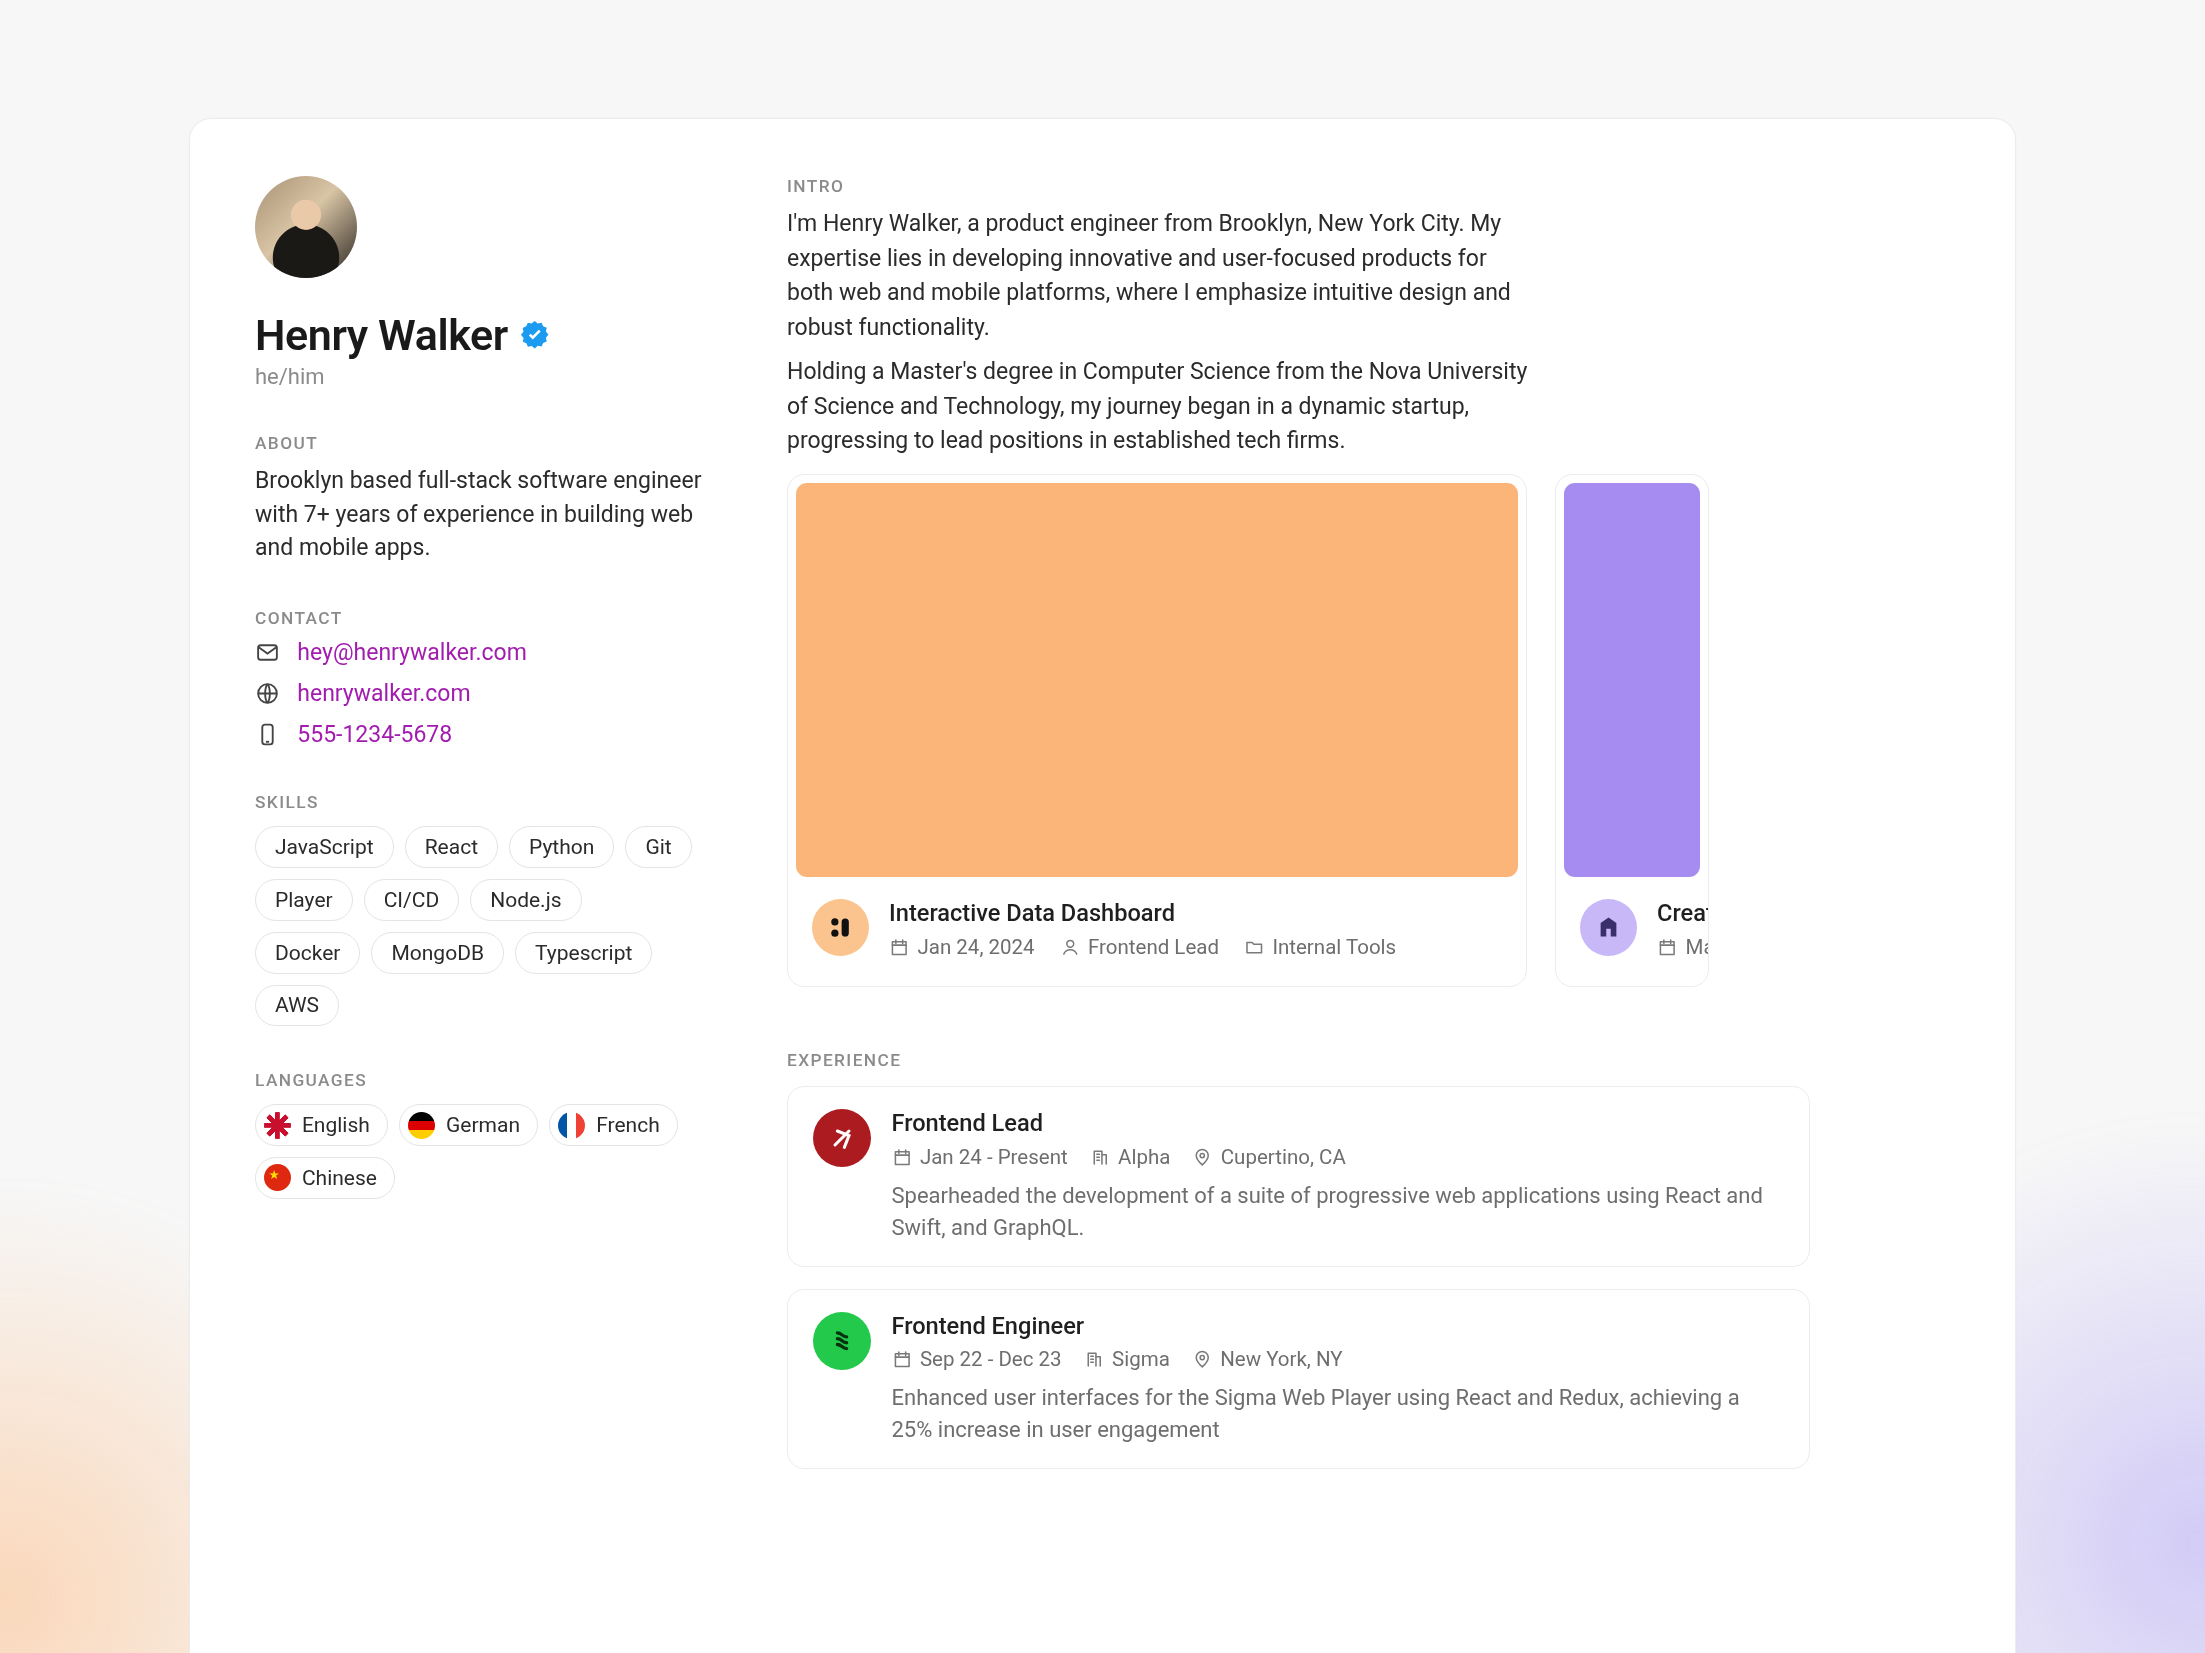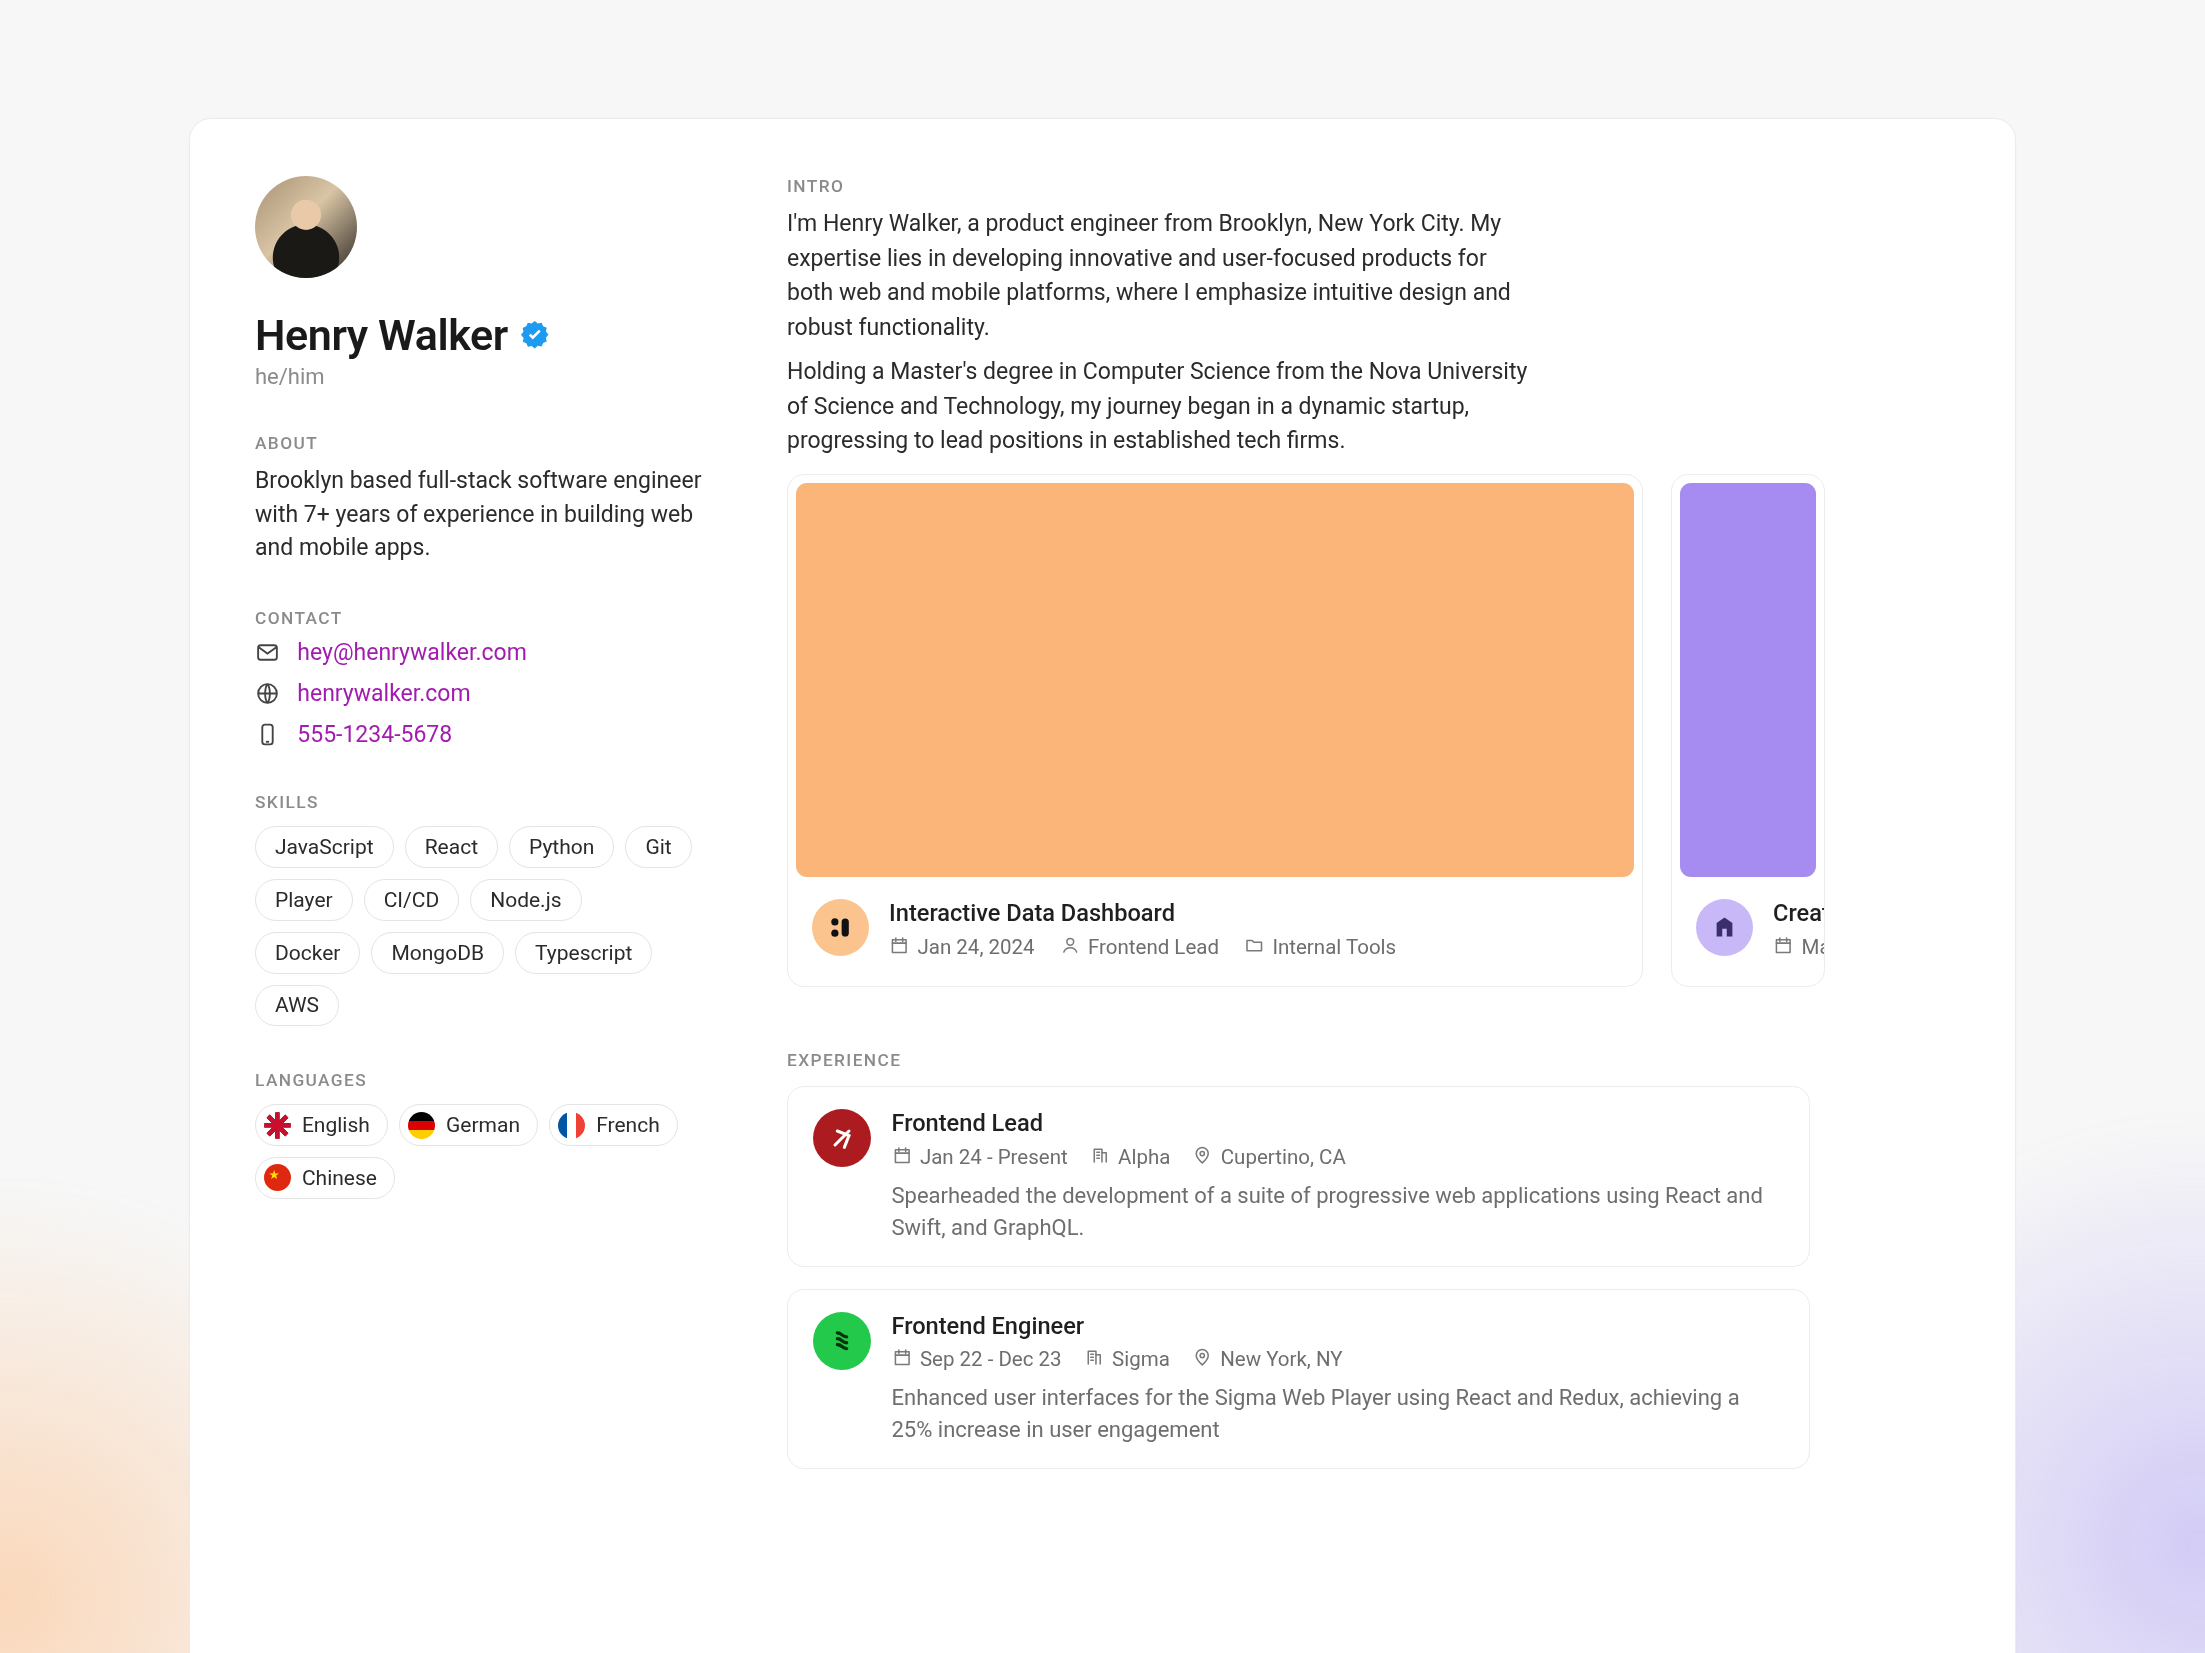--- a/index.html
+++ b/index.html
@@ -98,34 +98,34 @@
   .flag-de { background: linear-gradient(#000 0 33%, #dd0000 33% 66%, #ffce00 66% 100%); }
   .flag-fr { background: linear-gradient(90deg,#0055a4 0 33%, #fff 33% 66%, #ef4135 66% 100%); }
   .flag-cn { background:#de2910; position:relative; }
   .flag-cn::after{content:"★"; color:#ffde00; position:absolute; left:4.7px; top:3.2px; font-size:12.6px;}
   .intro-text { font-size: 23px; line-height:1.5; color:#2b2b2b; max-width: 748px; margin-top: 11px; }
   .intro-text + .intro-text { margin-top: 10px; }
   .main .section-label { margin-top: 63px; }
   .main .section-label.first { margin-top: 0; }
   .projects-scroll { margin-top: 15.8px; display:flex; gap:28px; overflow:hidden; }
   .project-card {
-    width: 856px; flex-shrink:0;
+    width: 740px; flex-shrink:0;
     border:0.8px solid #ececec; border-radius: 17.3px; overflow:hidden;
     background:#fff;
   }
   .project-hero { height: 394px; border-radius: 11px; margin:7.9px 7.9px 0 7.9px; }
   .hero-orange { background:#fbb579; }
   .hero-purple { background:#a68cf0; }
   .project-meta { padding: 22px 23.6px 27px 23.6px; display:flex; gap:20.5px; align-items:flex-start; }
   .proj-icon { width:57px; height:57px; border-radius:50%; flex-shrink:0; display:flex; align-items:center; justify-content:center; font-weight:700; }
   .pi-orange { background:#fbc38d; color:#1a1a1a; }
   .pi-purple { background:#c8b8f7; color:#1a1a1a; }
   .proj-title { font-size:23.6px; font-weight:500; color:#1f1f1f; }
   .proj-row { display:flex; gap:25px; margin-top:7.9px; color:#6e6e6e; font-size:20.5px; align-items:center; flex-wrap:wrap;}
-  .meta-item { display:flex; gap:7.9px; }
+  .meta-item { display:flex; align-items:center; gap:7.9px; }
   .mi-icon { width:20.5px; height:20.5px; color:#7a7a7a; }
   .exp-list { margin-top: 15.8px; display:flex; flex-direction:column; gap:22px; padding-right: 205px; }
   .exp-card {
     border:0.8px solid #ececec; border-radius:17.3px; padding: 22px 25px;
     display:flex; gap:20.5px; background:#fff;
   }
   .exp-icon { width:58px; height:58px; border-radius:50%; flex-shrink:0; display:flex; align-items:center; justify-content:center; }
   .ei-red { background:#ab1b1f; }
   .ei-green { background:#23c94a; }
   .exp-body { flex:1; min-width:0; }

